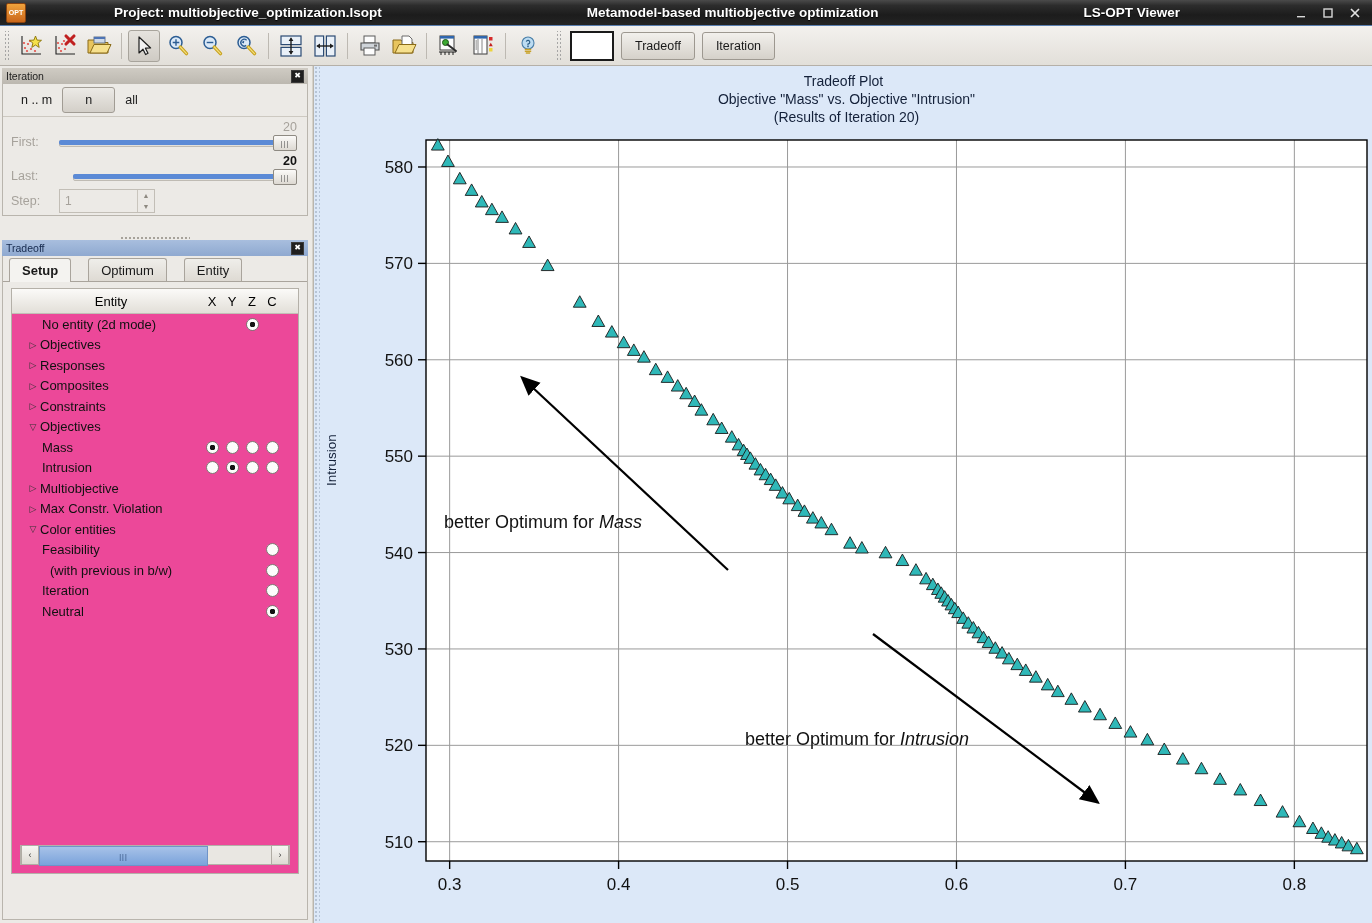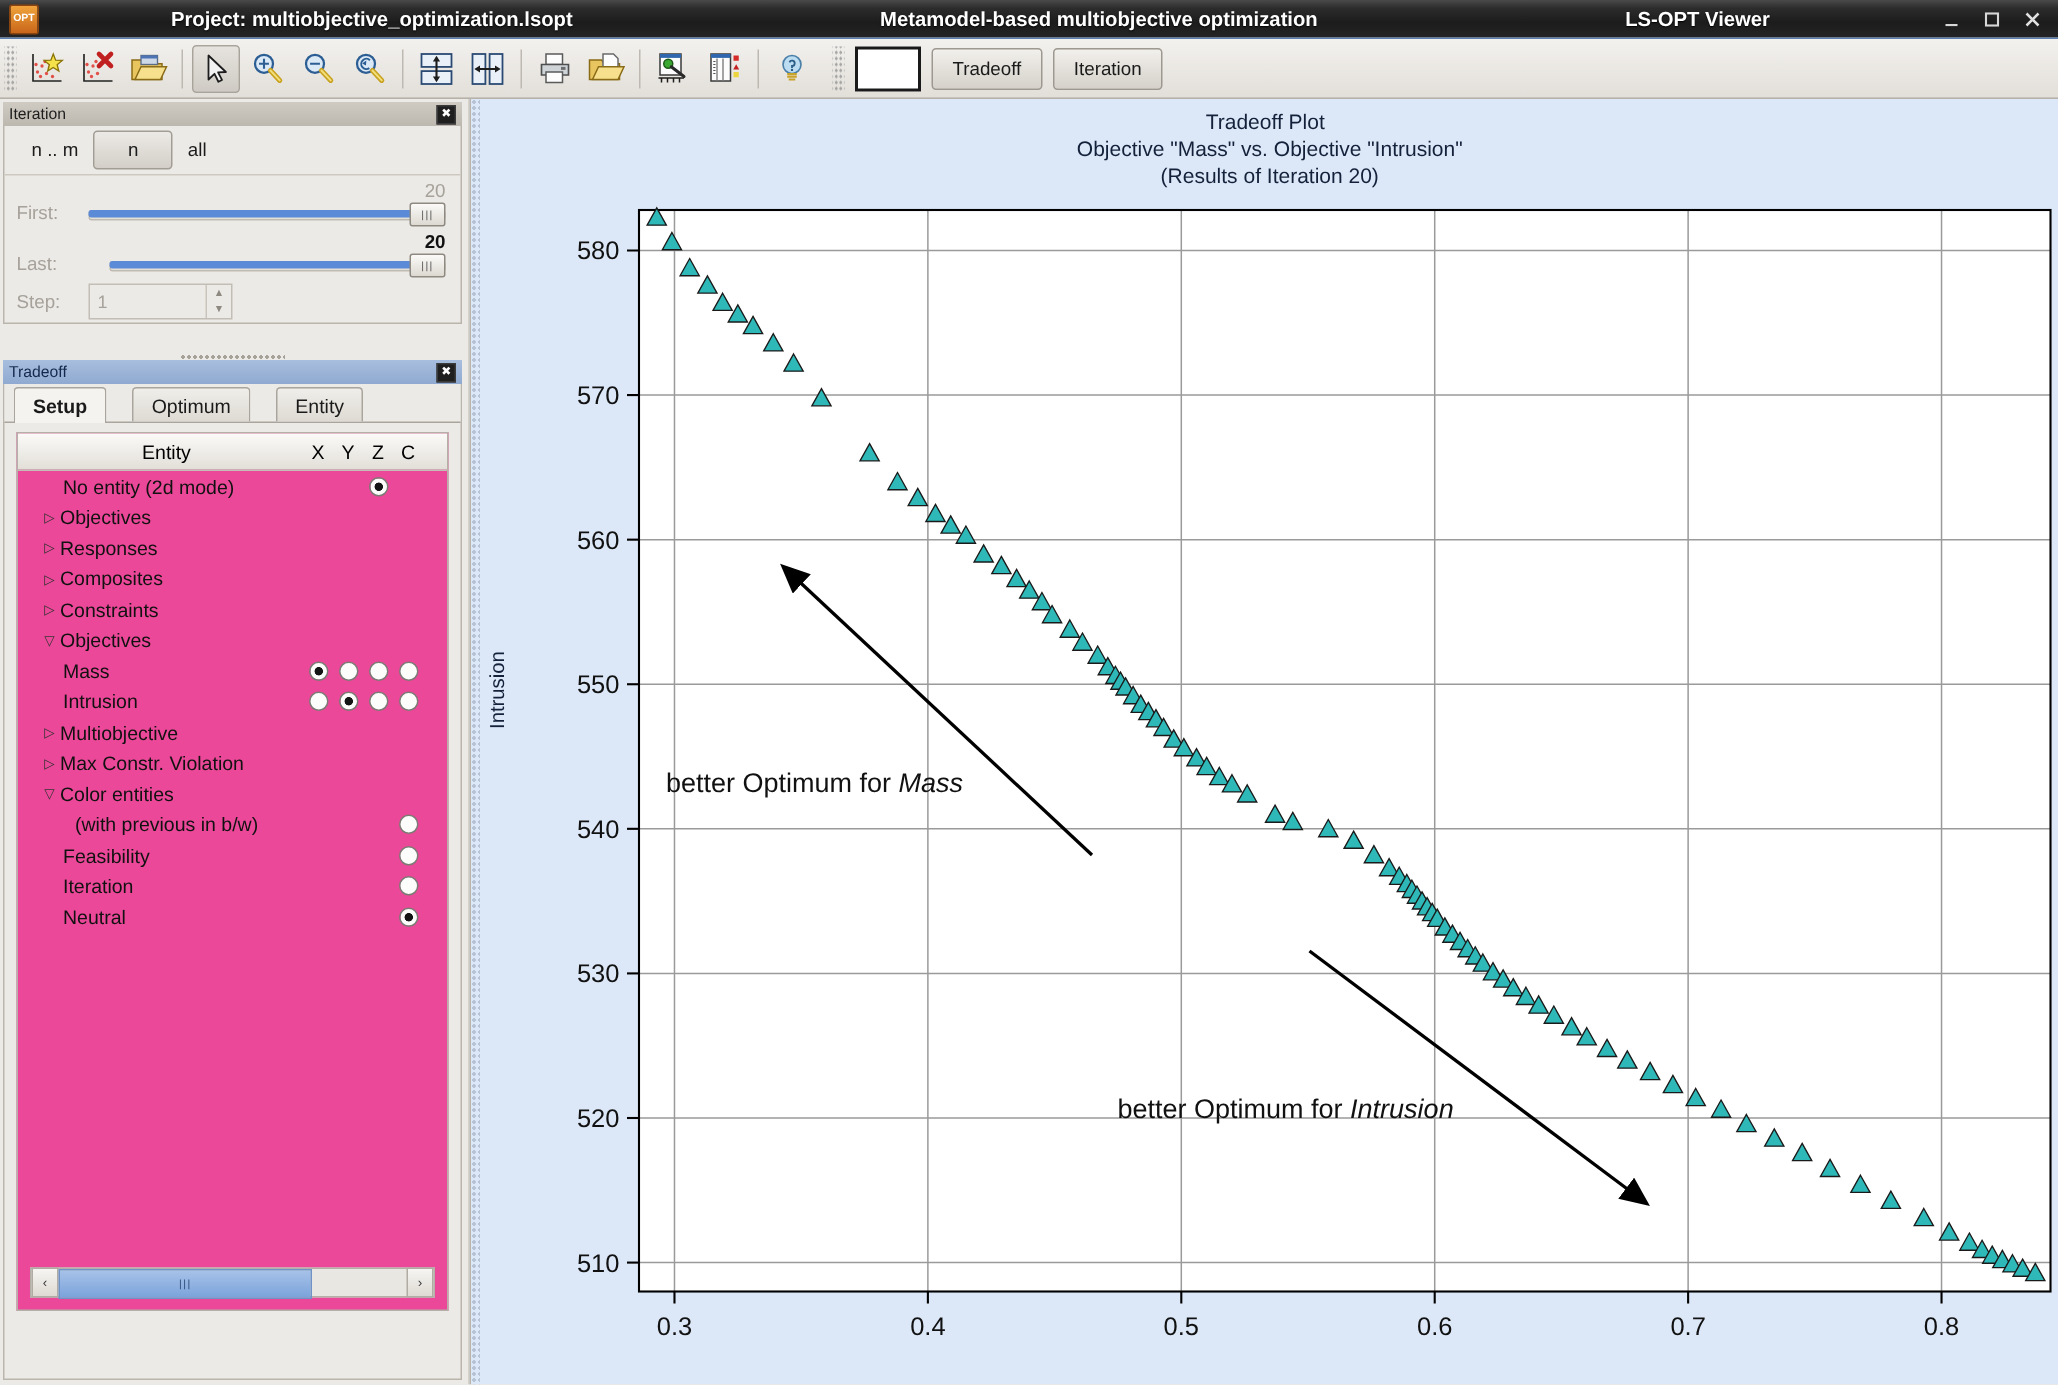--- a/index.html
+++ b/index.html
@@ -559,32 +559,32 @@
                 <span>Color entities</span>
               </span>
             <span class="radio"></span>
               <span class="radio"></span>
               <span class="radio"></span>
               <span class="radio"></span>
               <span class="radiogap"></span>
           </div>
 
           <div class="trow">
+            <span class="lbl indent2">Feasibility</span>
+            <span class="radio"></span>
+              <span class="radio"></span>
+              <span class="radio"></span>
+            <span class="radio">
+                <i></i>
+              </span>
+              <span class="radiogap"></span>
+          </div>
+
+          <div class="trow">
             <span class="lbl indent3">(with previous in b/w)</span>
-            <span class="radio"></span>
-              <span class="radio"></span>
-              <span class="radio"></span>
-            <span class="radio">
-                <i></i>
-              </span>
-              <span class="radiogap"></span>
-          </div>
-
-          <div class="trow">
-            <span class="lbl indent2">Feasibility</span>
             <span class="radio"></span>
               <span class="radio"></span>
               <span class="radio"></span>
             <span class="radio">
                 <i></i>
               </span>
               <span class="radiogap"></span>
           </div>
 
           <div class="trow">

